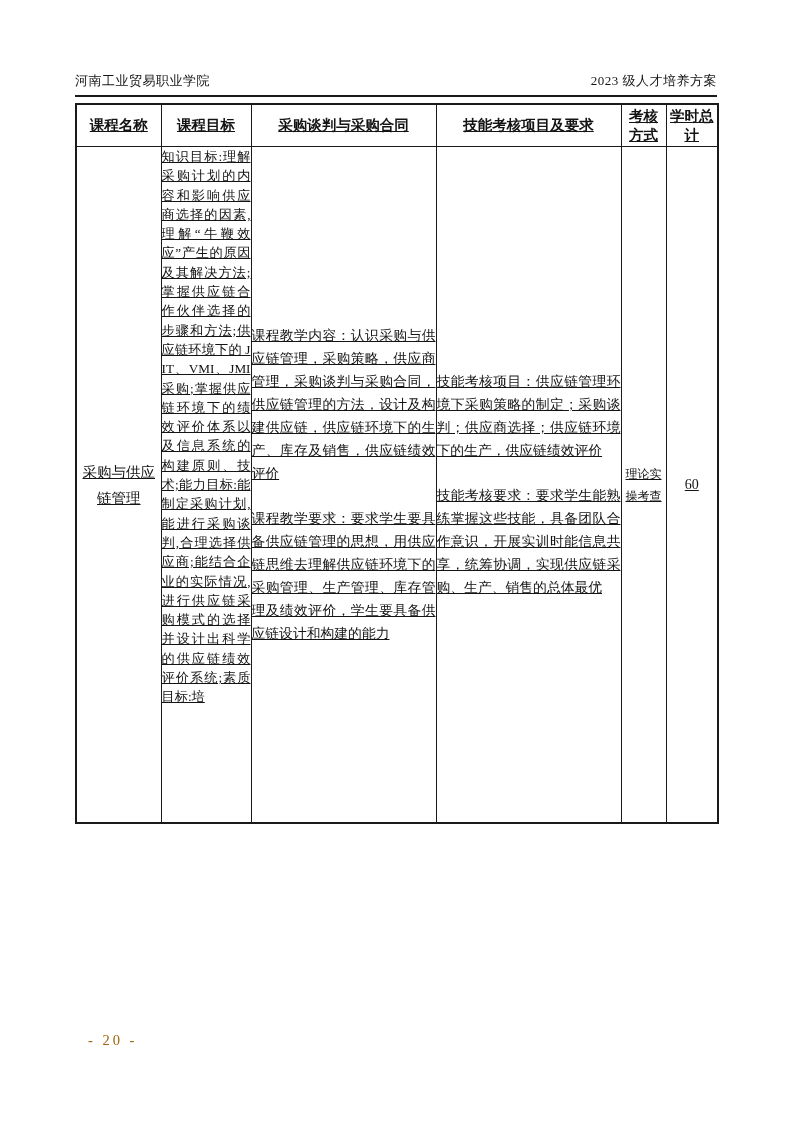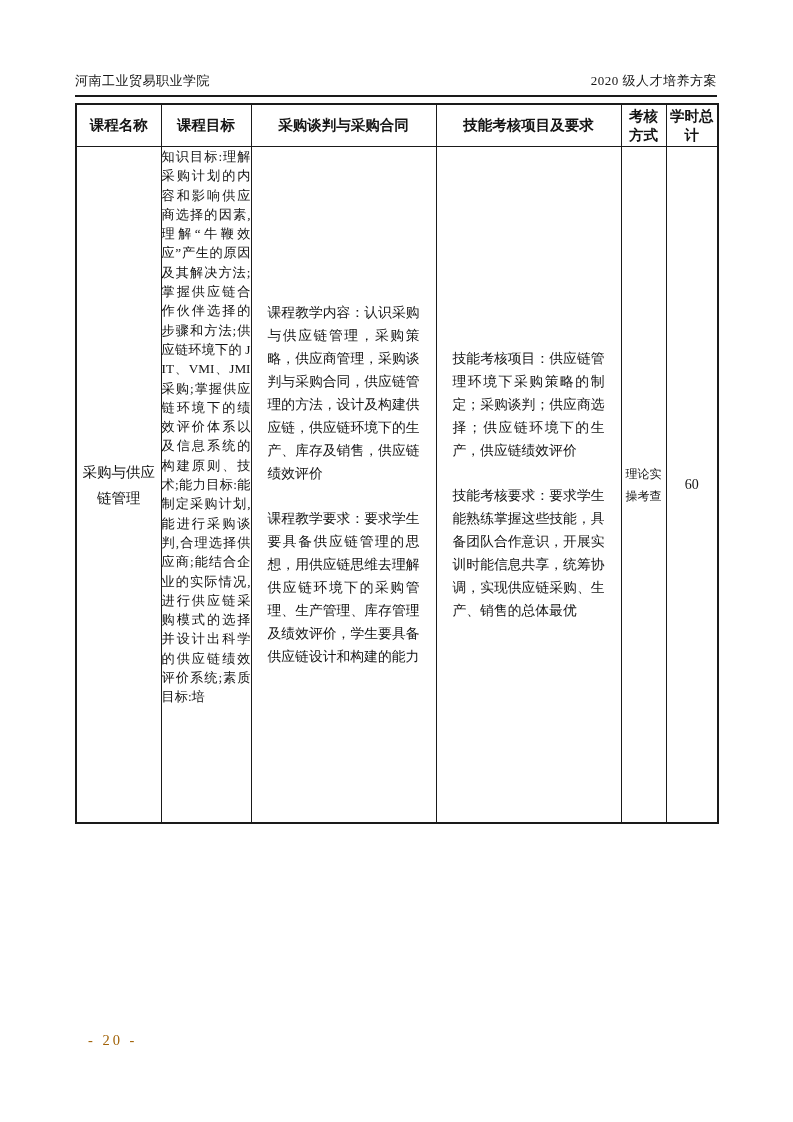--- a/index.html
+++ b/index.html
@@ -26,20 +26,21 @@
     border-bottom: 2.5px solid #1a1a1a;
   }
   .doc-table {
     position: absolute;
     left: 75px;
     top: 103px;
     width: 642px;
     border-collapse: collapse;
     table-layout: fixed;
     border: 2px solid #1a1a1a;
+    text-decoration: underline;
   }
   .doc-table th, .doc-table td {
     border: 1.5px solid #1a1a1a;
     padding: 0;
     overflow: hidden;
     word-break: break-all;
   }
   .doc-table th {
     font-size: 14.5px;
     font-weight: 700;
@@ -67,21 +68,21 @@
     padding: 4px 7px 0 8px;
   }
   .cell-paras {
     vertical-align: middle;
     text-align: justify;
     text-justify: inter-character;
     font-size: 13.8px;
     line-height: 23px;
     padding: 4px 9px;
   }
-  .cell-paras p { margin: 16px; }
+  .cell-paras p { margin: 0; }
   .cell-paras p + p { margin-top: 22px; }
   .cell-method {
     text-align: center;
     vertical-align: middle;
     font-size: 12px;
     line-height: 22px;
     padding: 0 7px;
   }
   .cell-hours {
     text-align: center;
@@ -97,21 +98,21 @@
     color: #a16207;
   }
 </style>
 </head>
 <body>
 
 <div class="page">
 
   <div class="page-header">
     <span>河南工业贸易职业学院</span>
-    <span>2020 级人才培养方案</span>
+    <span>2023 级人才培养方案</span>
   </div>
 
   <table class="doc-table">
     <colgroup>
       <col style="width:85px">
       <col style="width:90px">
       <col style="width:185px">
       <col style="width:185px">
       <col style="width:45px">
       <col style="width:52px">

